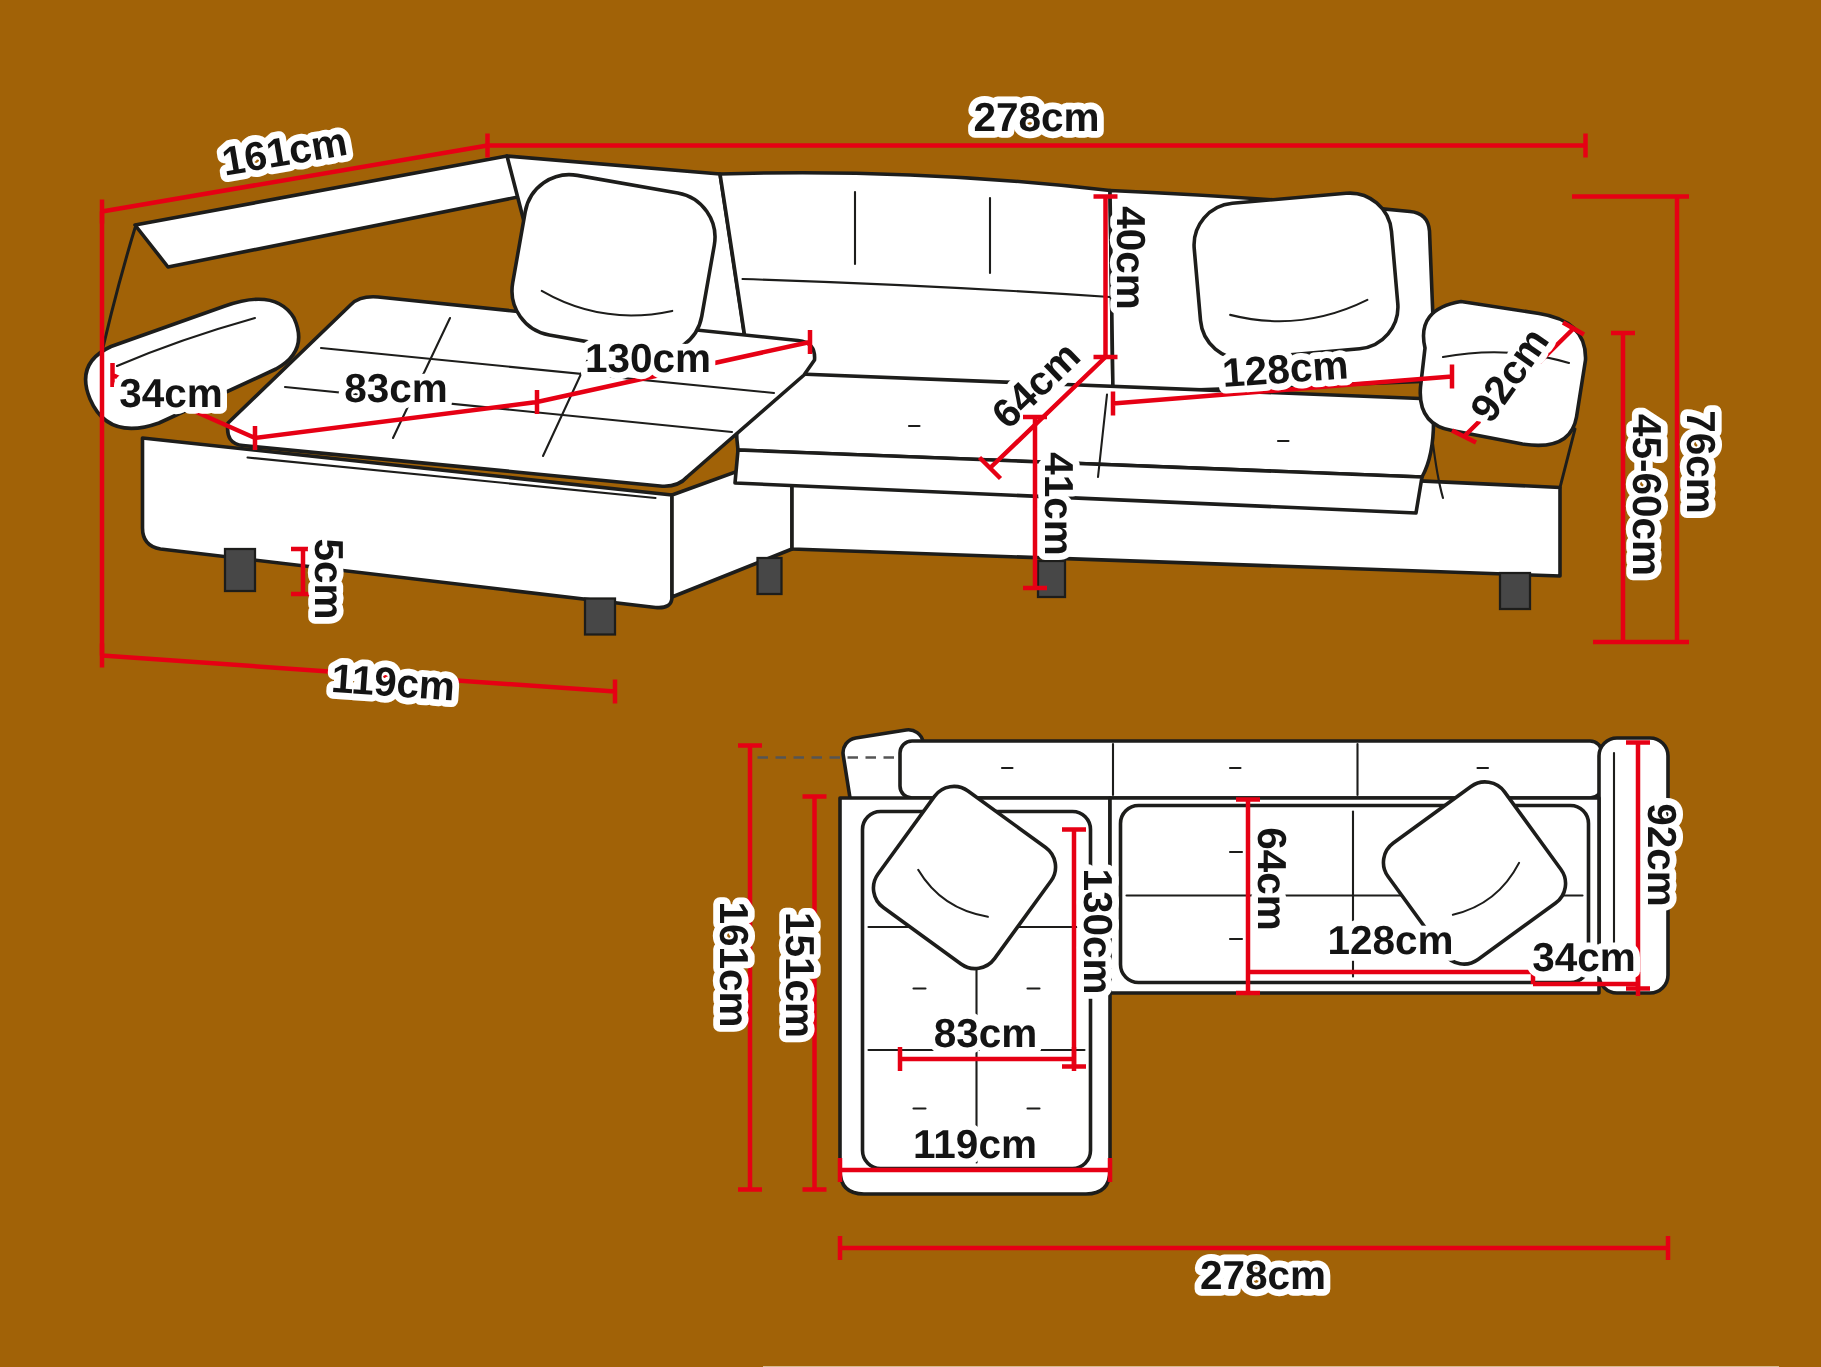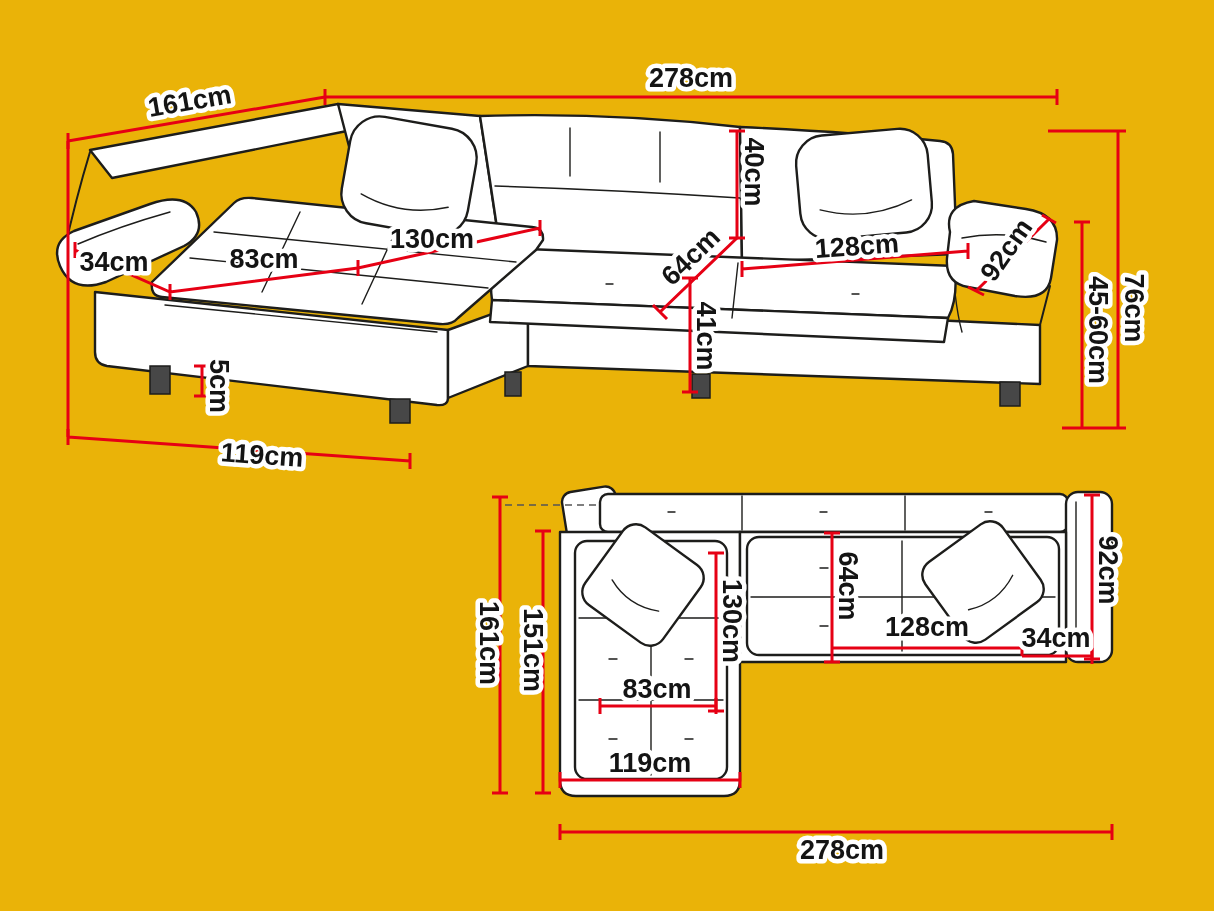--- a/index.html
+++ b/index.html
@@ -1,16 +1,16 @@
 <!DOCTYPE html>
 <html style="--dimension_red: #e60014; --outline_ink: #1d1d1b; --background: #ffffff;"><head>
 <meta charset="utf-8">
 <style>
   html,body{margin:0;padding:0;background:#fff;}
-  .canvas{position:relative;width:1214px;height:911px;background:#eab308;overflow:hidden;
+  .canvas{position:relative;width:1214px;height:911px;background:#a16207;overflow:hidden;
           font-family:"Liberation Sans",sans-serif;}
   svg{display:block;}
   
   .ink      {stroke:var(--outline_ink,#1d1d1b);stroke-width:2.4;fill:#ffffff;stroke-linejoin:round;stroke-linecap:round;}
   .ink-line {stroke:var(--outline_ink,#1d1d1b);stroke-width:2;fill:none;stroke-linejoin:round;stroke-linecap:round;}
   .ink-thin {stroke:var(--outline_ink,#1d1d1b);stroke-width:1.4;fill:none;stroke-linecap:round;}
   .leg      {fill:#474747;stroke:var(--outline_ink,#1d1d1b);stroke-width:1.5;}
   .dash     {stroke:#555;stroke-width:1.6;stroke-dasharray:7 5;fill:none;}
   
   .dim-line {stroke:var(--dimension_red,#e60014);stroke-width:3;fill:none;stroke-linecap:butt;}

